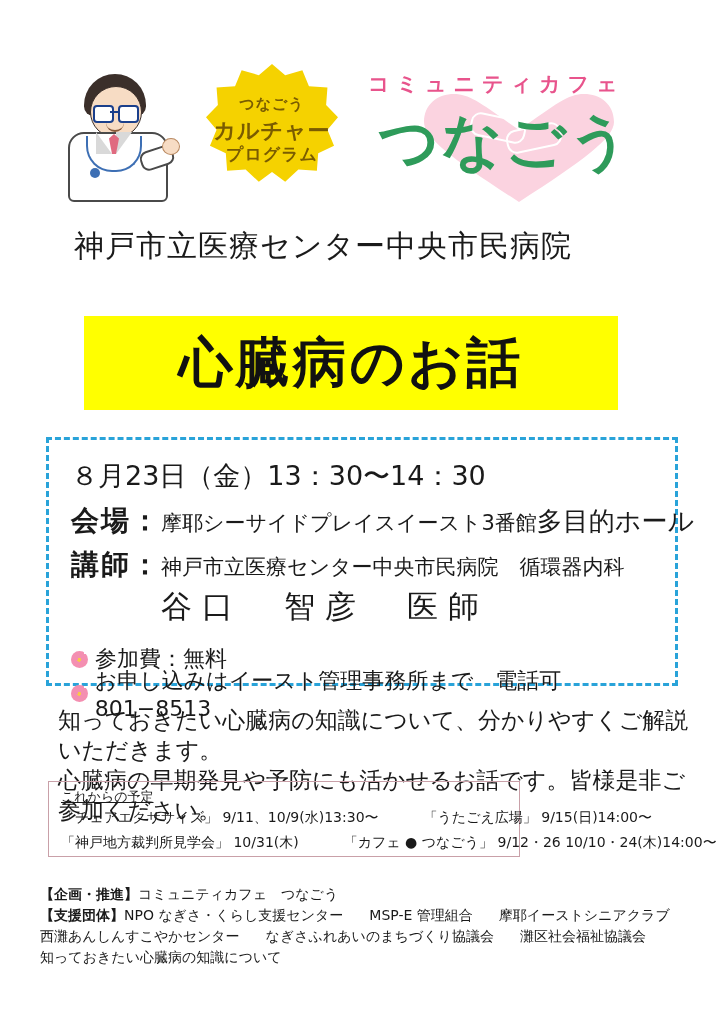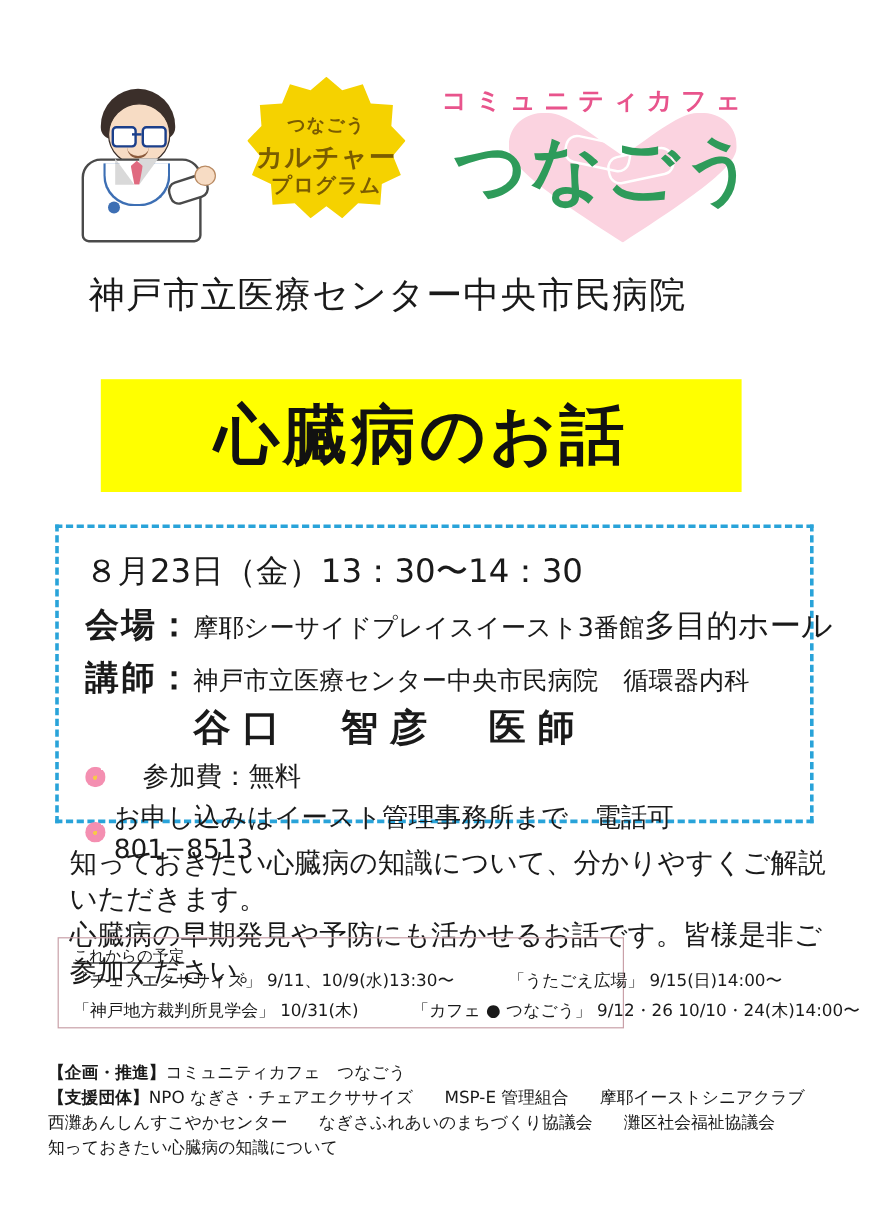--- a/index.html
+++ b/index.html
@@ -309,33 +309,33 @@
   }
   .val-mix {
     font-size: 26px;
     white-space: nowrap;
   }
   .speaker {
     position: absolute;
     left: 112px;
     top: 146px;
     font-size: 31px;
-    font-weight: bold;
+    font-weight: normal;
     letter-spacing: 10px;
     font-family: "DejaVu Sans", sans-serif;
   }
   .bullet-row {
     position: absolute;
     left: 22px;
     display: flex;
     align-items: center;
     font-family: "DejaVu Sans", sans-serif;
     font-size: 22px;
   }
-  .row-fee  { top: 192px; gap: 24px; }
+  .row-fee  { top: 204px; }
   .row-appl { top: 226px; }
   .flower {
     display: inline-block;
     width: 17px; height: 17px;
     margin-right: 7px;
     border-radius: 50%;
     background:
       radial-gradient(circle at 50% 15%, #f48fb1 28%, transparent 29%),
       radial-gradient(circle at 85% 45%, #f48fb1 28%, transparent 29%),
       radial-gradient(circle at 70% 90%, #f48fb1 28%, transparent 29%),
@@ -491,21 +491,21 @@
       <span class="sched-gap"></span>
       <span>「カフェ ● つなごう」 9/12・26 10/10・24(木)14:00〜</span>
     </div>
   </div>
 
   <div class="footer">
     <div>
       <b>【企画・推進】</b><span>コミュニティカフェ　つなごう</span>
     </div>
     <div>
-      <b>【支援団体】</b><span>NPO なぎさ・チェアエクササイズ</span><span class="f-gap-m"></span><span>MSP-E 管理組合</span><span class="f-gap-m"></span><span>摩耶イーストシニアクラブ</span>
+      <b>【支援団体】</b><span>NPO なぎさ・くらし支援センター</span><span class="f-gap-m"></span><span>MSP-E 管理組合</span><span class="f-gap-m"></span><span>摩耶イーストシニアクラブ</span>
     </div>
     <div>
       <span>西灘あんしんすこやかセンター</span><span class="f-gap-m"></span><span>なぎさふれあいのまちづくり協議会</span><span class="f-gap-m"></span><span>灘区社会福祉協議会</span>
     </div>
     <div>知っておきたい心臓病の知識について</div>
   </div>
 
 </div>
 
 </body></html>

